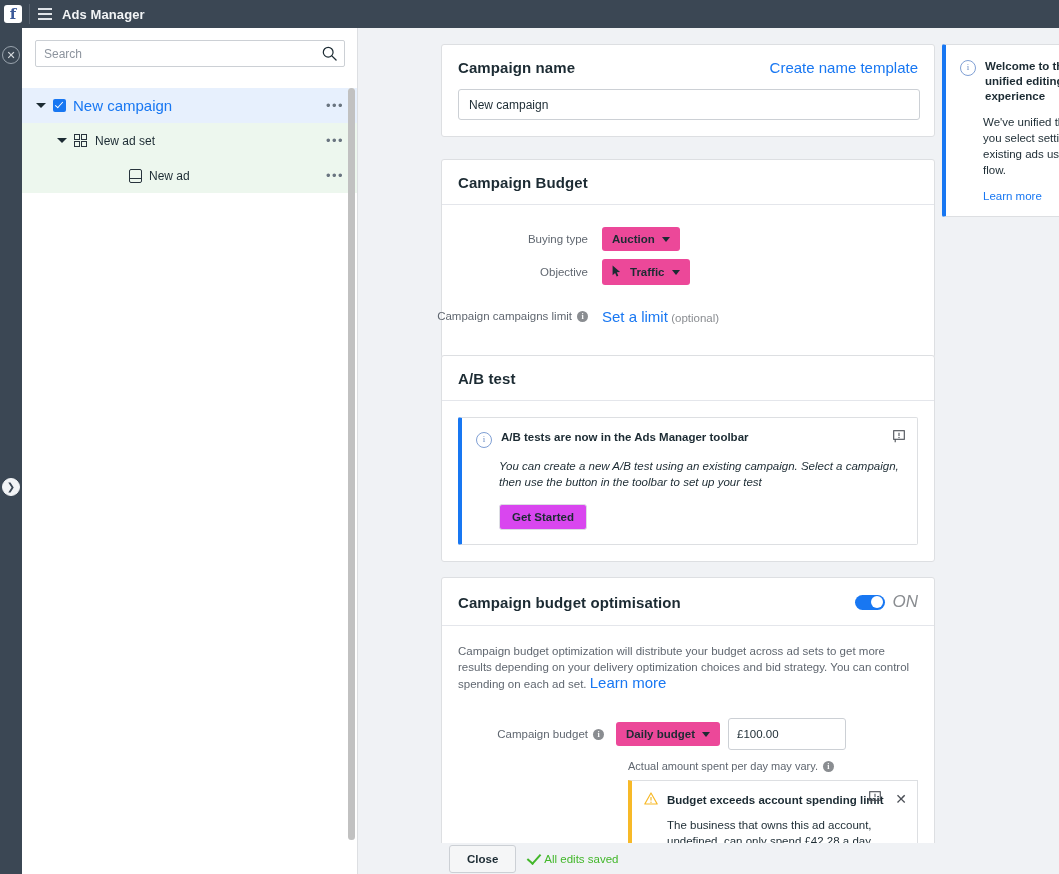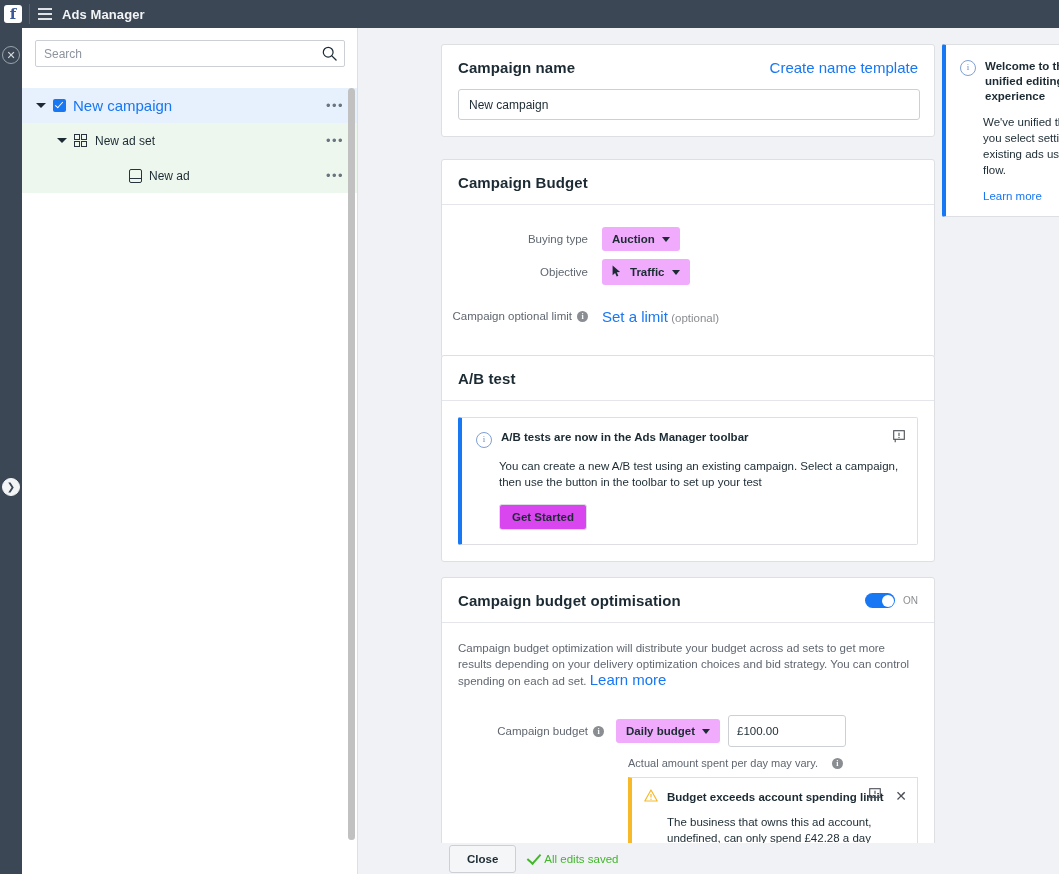--- a/index.html
+++ b/index.html
@@ -335,21 +335,21 @@
     white-space: nowrap;
     display: flex;
     align-items: center;
     justify-content: flex-end;
     gap: 5px;
   }
   .dropdown {
     display: inline-flex;
     align-items: center;
     gap: 7px;
-    background: #f0abfc;
+    background: #ec4899;
     border: 1px solid transparent;
     border-radius: 3px;
     padding: 5px 9px;
     font-size: 11.5px;
     font-weight: bold;
     color: #1c2b33;
     cursor: pointer;
     white-space: nowrap;
   }
   .dd-caret {
@@ -407,20 +407,21 @@
     font-size: 11.5px;
     font-weight: bold;
     color: #1c2b33;
   }
   .infobox-body {
     font-size: 11.5px;
     color: #1c2b33;
     line-height: 16px;
     margin: 10px 0 0 23px;
     max-width: 400px;
+    font-style: italic;
   }
   .flag-ico {
     position: absolute;
     right: 12px; top: 12px;
     width: 12px; height: 13px;
     cursor: pointer;
   }
   .btn-grey {
     display: inline-block;
     margin: 14px 0 0 23px;
@@ -444,21 +445,21 @@
     cursor: pointer;
   }
   .toggle::after {
     content: "";
     position: absolute;
     right: 1.5px; top: 1.5px;
     width: 12px; height: 12px;
     background: #fff;
     border-radius: 50%;
   }
-  .toggle-label { font-size: 10px; color: #8a8d91; }
+  .toggle-label { font-size: 17px; color: #8a8d91; font-style: italic; }
 
   .cbo-desc {
     font-size: 11.5px;
     color: #606770;
     line-height: 16px;
     padding: 17px 16px 0 16px;
   }
 
   .budget-row {
     display: flex;
@@ -489,21 +490,21 @@
     color: #1c2b33;
     outline: none;
     background: #fff;
   }
   .vary-note {
     margin: 10px 0 0 186px;
     font-size: 11px;
     color: #606770;
     display: flex;
     align-items: center;
-    gap: 14px;
+    gap: 5px;
   }
   .warnbox {
     margin: 8px 16px 0 186px;
     border: 1px solid #dddfe2;
     border-left: 4px solid #f7b928;
     background: #fff;
     padding: 11px 12px 14px 12px;
     position: relative;
     box-sizing: border-box;
   }
@@ -709,21 +710,21 @@
                 <path d="M0.6 0.4 L0.6 10.2 L3.1 7.9 L4.7 11.4 L6.3 10.7 L4.8 7.3 L8.1 7.1 Z" fill="#1c2b33"></path>
               </svg>
             </span>
             <span>Traffic</span>
             <span class="dd-caret"></span>
           </div>
         </div>
 
         <div class="row" style="margin-top:20px;">
           <div class="row-label">
-            <span>Campaign optional limit</span>
+            <span>Campaign campaigns limit</span>
             <span class="info-i">i</span>
           </div>
           <div>
             <span class="link">Set a limit</span>
             <span class="optional">(optional)</span>
           </div>
         </div>
 
       </div>
     </div>

